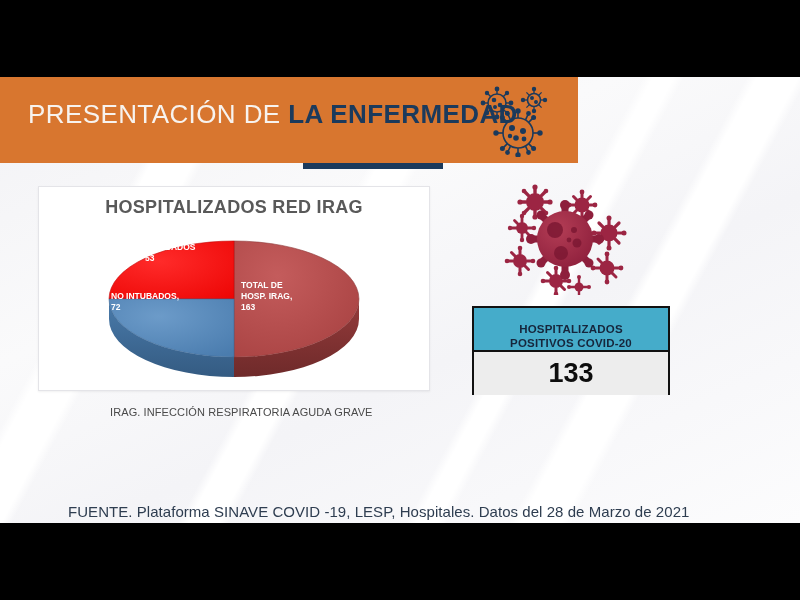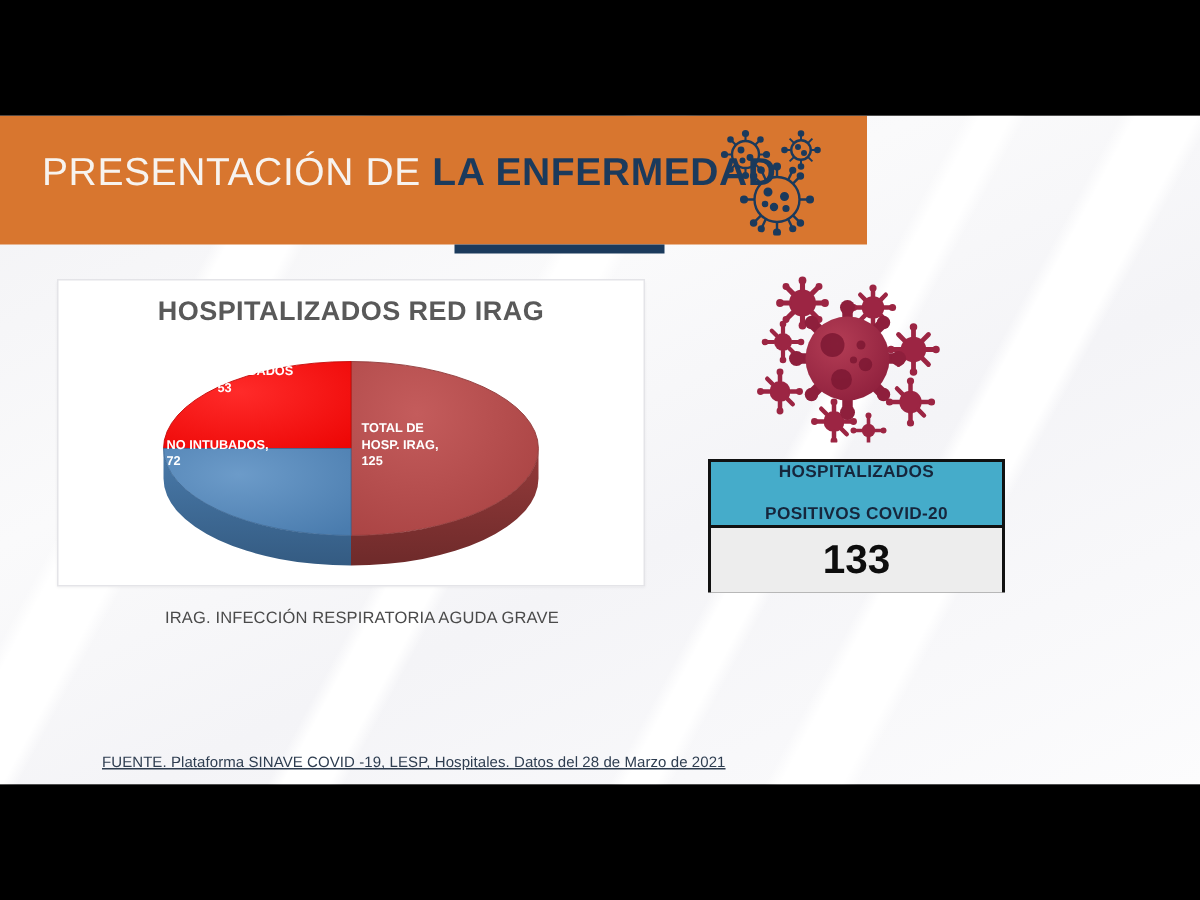--- a/index.html
+++ b/index.html
@@ -165,21 +165,21 @@
     box-sizing: border-box;
     background: #ededed;
   }
   #stat-box-header {
     height: 42px;
     background: #45acca;
     border-bottom: 2px solid #111111;
     display: flex;
     flex-direction: column;
     align-items: center;
-    justify-content: space-between;
+    justify-content: flex-end;
     color: #16263c;
     font-weight: bold;
     font-size: 11.5px;
     line-height: 14px;
     letter-spacing: 0.2px;
   }
   #stat-box-value {
     height: 43px;
     display: flex;
     align-items: center;
@@ -188,24 +188,23 @@
     font-weight: bold;
     color: #0d0d0d;
     background: #ededed;
   }
 
   
   #source-note {
     position: absolute;
     left: 68px;
     top: 426px;
-    font-size: 10px;
+    font-size: 15px;
     color: #2e3d50;
     letter-spacing: 0.05px;
-    text-decoration: underline;
   }
 </style>
 </head>
 <body>
 
 <div id="screen">
 
   <div id="slide">
     <div id="slide-bg"></div>
 
@@ -329,21 +328,21 @@
 
           <path d="M 145 74 L 145 16 A 125 58 0 0 1 145 132 Z" fill="url(#gTotalTop)" stroke="#8e3a3a" stroke-width="0.6"></path>
 
           <path d="M 145 74 L 20 74 A 125 58 0 0 1 145 16 Z" fill="url(#gRedTop)" stroke="#c40908" stroke-width="0.6"></path>
 
           <path d="M 145 74 L 145 132 A 125 58 0 0 1 20 74 Z" fill="url(#gBlueTop)" stroke="#3f6a95" stroke-width="0.6"></path>
         </svg>
 
         <div class="pie-label" id="label-total">TOTAL DE
 HOSP. IRAG,
-125</div>
+163</div>
         <div class="pie-label" id="label-intubados">INTUBADOS
 53</div>
         <div class="pie-label" id="label-no-intub">NO INTUBADOS,
 72</div>
       </div>
     </div>
 
     <div id="chart-caption">IRAG. INFECCIÓN RESPIRATORIA AGUDA GRAVE</div>
 
     <div id="virus-illustration">

